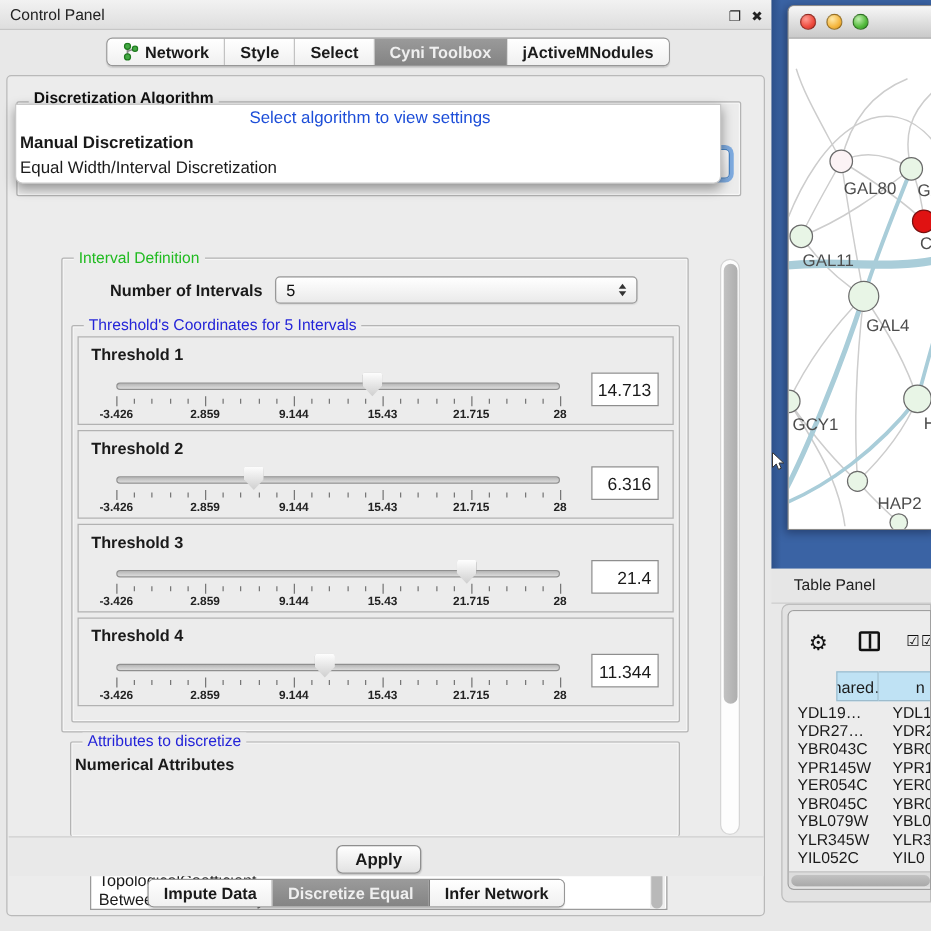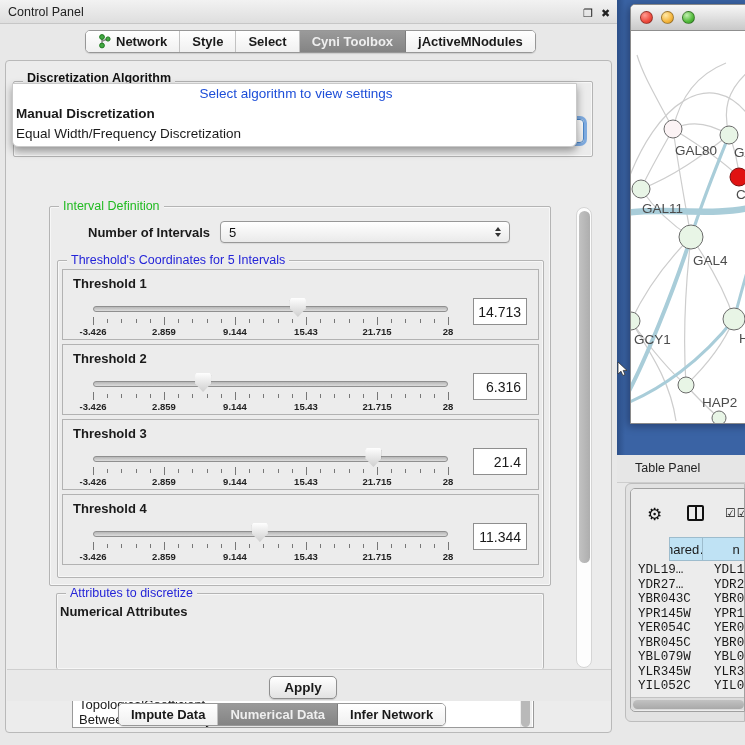--- a/index.html
+++ b/index.html
@@ -96,21 +96,21 @@
   #tp-toolbar { position:absolute; left:0; top:0; width:100%; height:48px; background:#ececec; display:flex; align-items:center; }
   #gear-ic { position:absolute; left:16px; top:15px; font-size:17px; color:#111; }
   #cols-ic { position:absolute; left:56px; top:16px; width:17px; height:16px; border:2px solid #111; border-radius:2px; }
   #cols-ic:before { content:""; position:absolute; left:5.5px; top:0; width:2px; height:12px; background:#111; }
   .chk-ic { position:absolute; top:17px; font-size:12px; color:#111; letter-spacing:1px; }
   #tp-header { position:absolute; left:2px; top:48px; width:113px; height:24px; display:flex; }
   .hcell { background:#bfe2f4; border:1px solid #9dbccd; border-left:none; font-size:13px; display:flex; align-items:center; white-space:nowrap; overflow:hidden; }
   #hcell1 { width:76px; justify-content:center; border-left:1px solid #9dbccd;margin-left:36px; }
   #hcell2 { width:60px; padding-left:30px; }
   #tp-rows { position:absolute; left:2px; top:74px; width:113px; }
-  .trow { display:flex; height:14.5px;font-family:Liberation Mono, monospace; }
+  .trow { display:flex; height:14.5px; }
   .tcell { font-size:12.6px; white-space:nowrap; overflow:hidden; }
   .tcell.c1 { width:76px; padding-left:5px; }
   .tcell.c2 { width:40px; padding-left:7px; }
   #tp-hscroll { position:absolute; left:0px; top:208px; width:115px; height:13px; background:#dcdcdc; border-top:1px solid #c2c2c2; }
 </style>
 </head>
 <body>
 
 <div id="app">
 
@@ -377,32 +377,32 @@
       <div id="apply-row" class="abs">
         <div id="apply-btn">Apply</div>
       </div>
     </div>
 
     <div id="bottom-tabs" class="seg abs">
       <div class="tab">
           <span>Impute Data</span>
         </div>
       <div class="tab sel">
-          <span>Numerical Data</span>
+          <span>Discretize Equal</span>
         </div>
       <div class="tab">
           <span>Infer Network</span>
         </div>
     </div>
   </div>
 
   <div id="popup" class="abs">
     <div class="item placeholder">Select algorithm to view settings</div>
     <div class="item boldsel">Manual Discretization</div>
-    <div class="item">Equal Width/Frequency Discretization</div>
+    <div class="item">Equal Width/Interval Discretization</div>
   </div>
 
   <div id="right" class="abs">
     <div id="desktop"></div>
 
     <div id="netwin">
       <div id="netwin-titlebar">
         <span class="light" id="light-red"></span>
         <span class="light" id="light-yellow"></span>
         <span class="light" id="light-green"></span>

